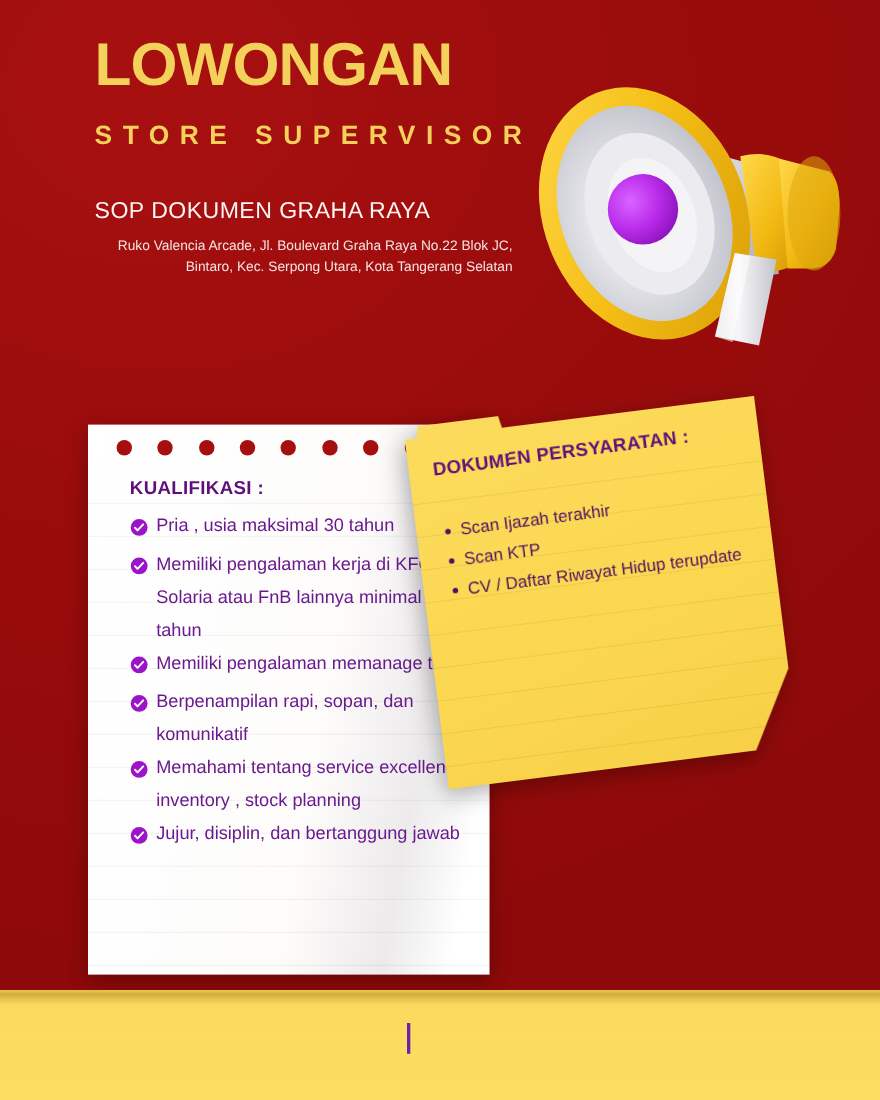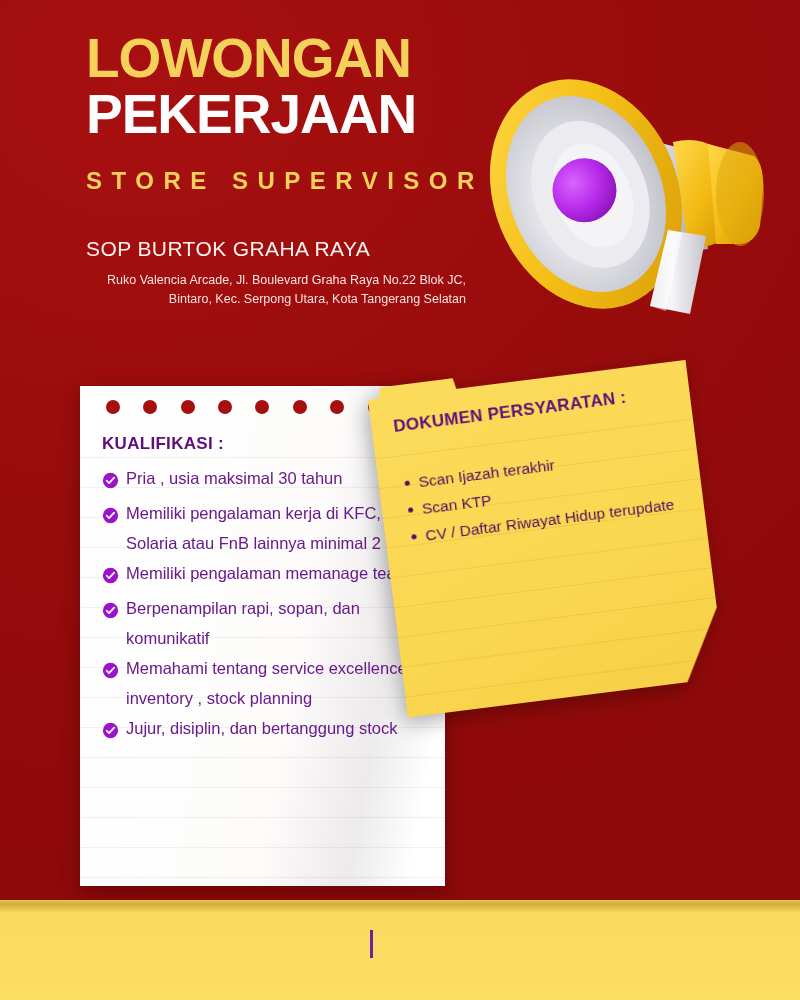--- a/index.html
+++ b/index.html
@@ -55,21 +55,21 @@
   }
   .punch-row{
     position:absolute; left:0; top:0; width:100%; height:42px;
     display:flex; align-items:center; justify-content:space-around;
     padding:0 14px;
   }
   .punch{ width:14px; height:14px; border-radius:50%; background:#a50f0f; }
   .rules{ position:absolute; left:0; top:42px; width:100%; bottom:0; }
   .rule{ height:30px; border-bottom:1px solid rgba(0,0,0,.055); }
 
-  .qual-wrap{ position:absolute; left:22px; top:48px; right:10px; }
+  .qual-wrap{ position:absolute; left:38px; top:48px; right:10px; }
   .qual-title{
     font-size:17px; font-weight:bold; color:#5f0f7a;
     letter-spacing:.3px; margin-bottom:9px;
   }
   .qual-list{ list-style:none; }
   .qual-item{
     display:flex; align-items:flex-start; gap:7px;
     font-size:16.5px; line-height:30px; color:#6a1a8e;
     margin-bottom:0px;
   }
@@ -120,23 +120,22 @@
     background:#6b21a8;
   }
 </style>
 </head>
 <body>
 
 <div class="poster">
 
   <div class="header">
     <div class="title-line1">LOWONGAN</div>
-    <div class="title-line2">PEKERJAAN</div>
     <div class="title-line3">STORE SUPERVISOR</div>
-    <div class="company">SOP BURTOK GRAHA RAYA</div>
+    <div class="company">SOP DOKUMEN GRAHA RAYA</div>
     <div class="address">Ruko Valencia Arcade, Jl. Boulevard Graha Raya No.22 Blok JC, Bintaro, Kec. Serpong Utara, Kota Tangerang Selatan</div>
   </div>
 
   <div class="megaphone">
     <svg viewBox="0 0 320 340" width="320" height="340">
       <defs>
         <radialGradient id="hornInner" cx="42%" cy="52%" r="62%">
           <stop offset="0%" stop-color="#ffffff"></stop>
           <stop offset="45%" stop-color="#e3e3e9"></stop>
           <stop offset="100%" stop-color="#bfbfc8"></stop>
@@ -268,21 +267,21 @@
           </span>
           <span class="qual-text">Memahami tentang service excellence, inventory , stock planning</span>
         </li>
         <li class="qual-item">
           <span class="check">
             <svg width="17" height="17" viewBox="0 0 20 20">
                 <circle cx="10" cy="10" r="9" fill="#9b14c9"></circle>
                 <path d="M5.6 10.3l2.7 2.8 6-6.4" stroke="#ffffff" stroke-width="2.1" fill="none" stroke-linecap="round" stroke-linejoin="round"></path>
               </svg>
           </span>
-          <span class="qual-text">Jujur, disiplin, dan bertanggung stock</span>
+          <span class="qual-text">Jujur, disiplin, dan bertanggung jawab</span>
         </li>
       </ul>
     </div>
   </div>
 
   <div class="sticky">
     <div class="sticky-tab"></div>
     <div class="sticky-body">
       <div class="sticky-rules">
         <div class="sticky-rule"></div>

